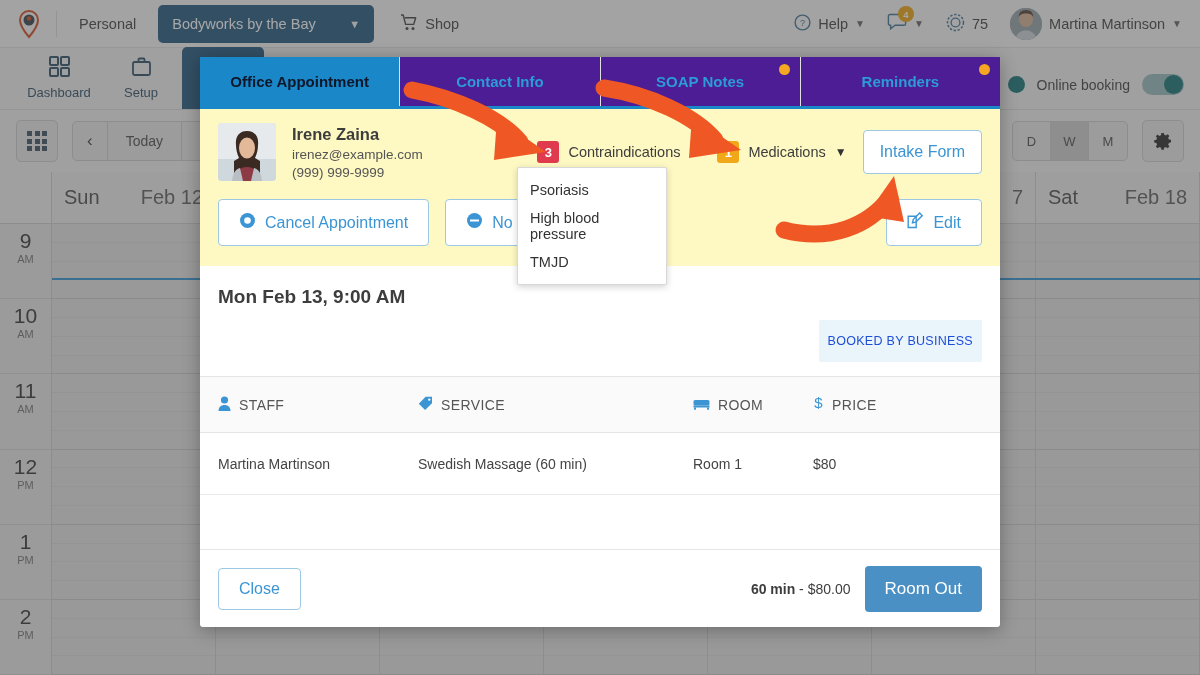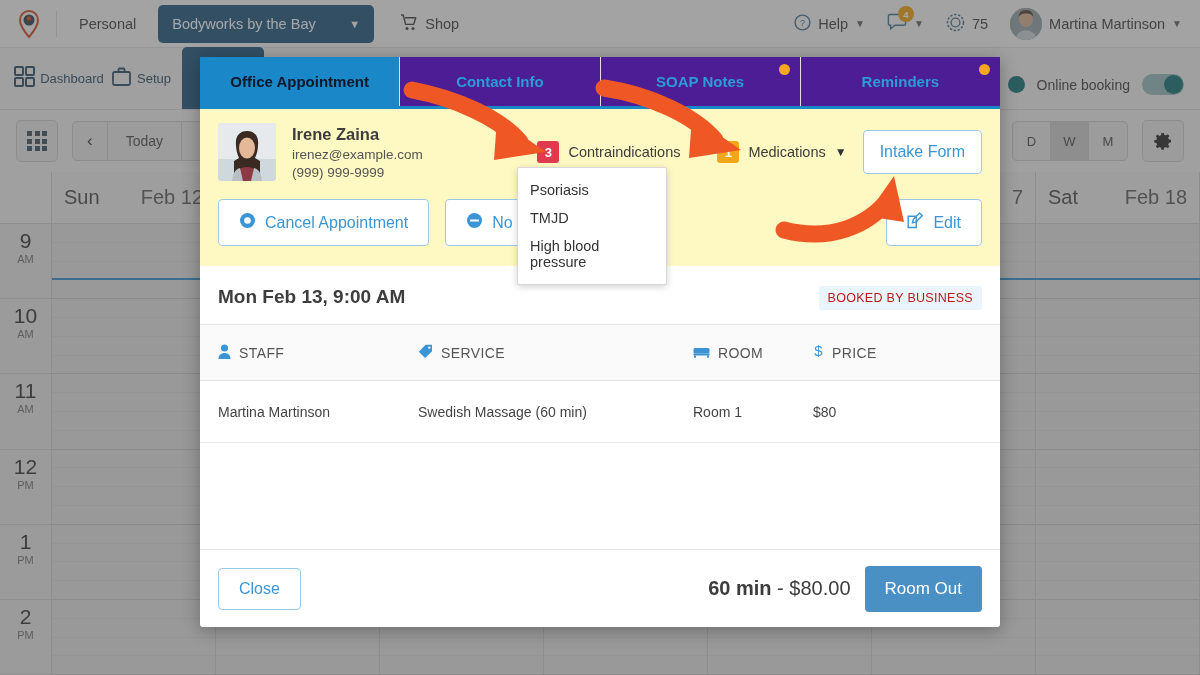--- a/index.html
+++ b/index.html
@@ -54,21 +54,21 @@
     background: #b9a99a;
   }
 
   
   .navrow {
     position: absolute; top: 48px; left: 0; width: 1200px; height: 62px;
     background: #f2f2f2; border-bottom: 1px solid #dcdcdc;
     display: flex; align-items: flex-end; padding-left: 18px;
   }
   .nav-item {
-    width: 82px; height: 62px; display: flex; flex-direction: row;
+    width: 82px; height: 62px; display: flex; flex-direction: column;
     align-items: center; justify-content: center; gap: 5px;
     font-size: 13px; color: #37566e;
   }
   .nav-item.active { background: #2b5f85; color: #fff; border-radius: 5px 5px 0 0; }
   .nav-right {
     margin-left: auto; display: flex; align-items: center; gap: 12px;
     padding-right: 16px; padding-bottom: 14px;
   }
   .dot-teal { width: 17px; height: 17px; border-radius: 50%; background: #1f7a7f; }
   .ob-label { font-size: 14px; color: #4a4a4a; }
@@ -217,22 +217,22 @@
     border: 1px solid #9cc8e6; border-radius: 4px; background: #fff;
     color: #3b95d4; font-size: 16px; padding: 12px 20px;
     display: flex; align-items: center; gap: 9px;
   }
   .edit-btn { margin-left: auto; }
 
   .appt-block { padding: 20px 18px 14px 18px; border-bottom: 1px solid #e4e4e4; }
   .appt-top { display: flex; align-items: flex-start; }
   .appt-when { font-size: 19px; font-weight: bold; color: #3d3d3d; }
   .booked {
-    margin-left: auto; background: #eaf4fb; color: #b91c1c;
-    font-size: 12.5px; letter-spacing: .3px; padding: 5px 9px; border-radius: 2px;
+    margin-left: auto; background: #eaf4fb; color: #1d4ed8;
+    font-size: 12.5px; letter-spacing: .3px; padding: 14px 9px; border-radius: 2px; margin-top: 34px;
   }
   .times { margin-top: 13px; display: flex; align-items: center; gap: 6px; font-size: 14px; }
   .times .lbl { font-weight: bold; color: #3d3d3d; }
   .times .val { color: #9b9b9b; }
 
   .thead {
     display: flex; align-items: center; height: 56px; padding: 0 18px;
     background: #fafafa; border-bottom: 1px solid #e4e4e4;
     font-size: 14px; letter-spacing: .4px; color: #555;
   }
@@ -249,21 +249,21 @@
 
   .mfooter {
     display: flex; align-items: center; padding: 0 18px; height: 78px;
     border-top: 1px solid #e4e4e4; flex: none;
   }
   .btn-close {
     border: 1px solid #9cc8e6; border-radius: 4px; background: #fff;
     color: #3b95d4; font-size: 16px; padding: 11px 20px;
   }
   .foot-right { margin-left: auto; display: flex; align-items: center; gap: 14px; }
-  .total { font-size: 20px; color: #3d3d3d; }
+  .total { font-size: 14px; color: #3d3d3d; }
   .total b { font-weight: bold; }
   .btn-checkout {
     background: #4a90c4; color: #fff; border: none; border-radius: 4px;
     font-size: 17px; padding: 13px 20px;
   }
 
   
   .arrows { position: absolute; inset: 0; pointer-events: none; z-index: 60; }
 </style>
 </head>
@@ -699,22 +699,22 @@
         <div class="chip">
           <span class="cnt-box cnt-amber">1</span>
           <span>Medications</span>
           <span class="cv">▼</span>
         </div>
         <button class="btn-outline intake">Intake Form</button>
       </div>
 
       <div class="dropdown">
         <div class="it">Psoriasis</div>
+        <div class="it">High blood pressure</div>
         <div class="it">TMJD</div>
-        <div class="it">High blood pressure</div>
       </div>
     </div>
 
     <div class="actions">
       <button class="btn-act">
         <span>
           <svg width="17" height="17" viewBox="0 0 17 17">
               <circle cx="8.5" cy="8.5" r="7.5" fill="#3b95d4"></circle>
               <circle cx="8.5" cy="8.5" r="3.3" fill="#fff"></circle>
             </svg>

